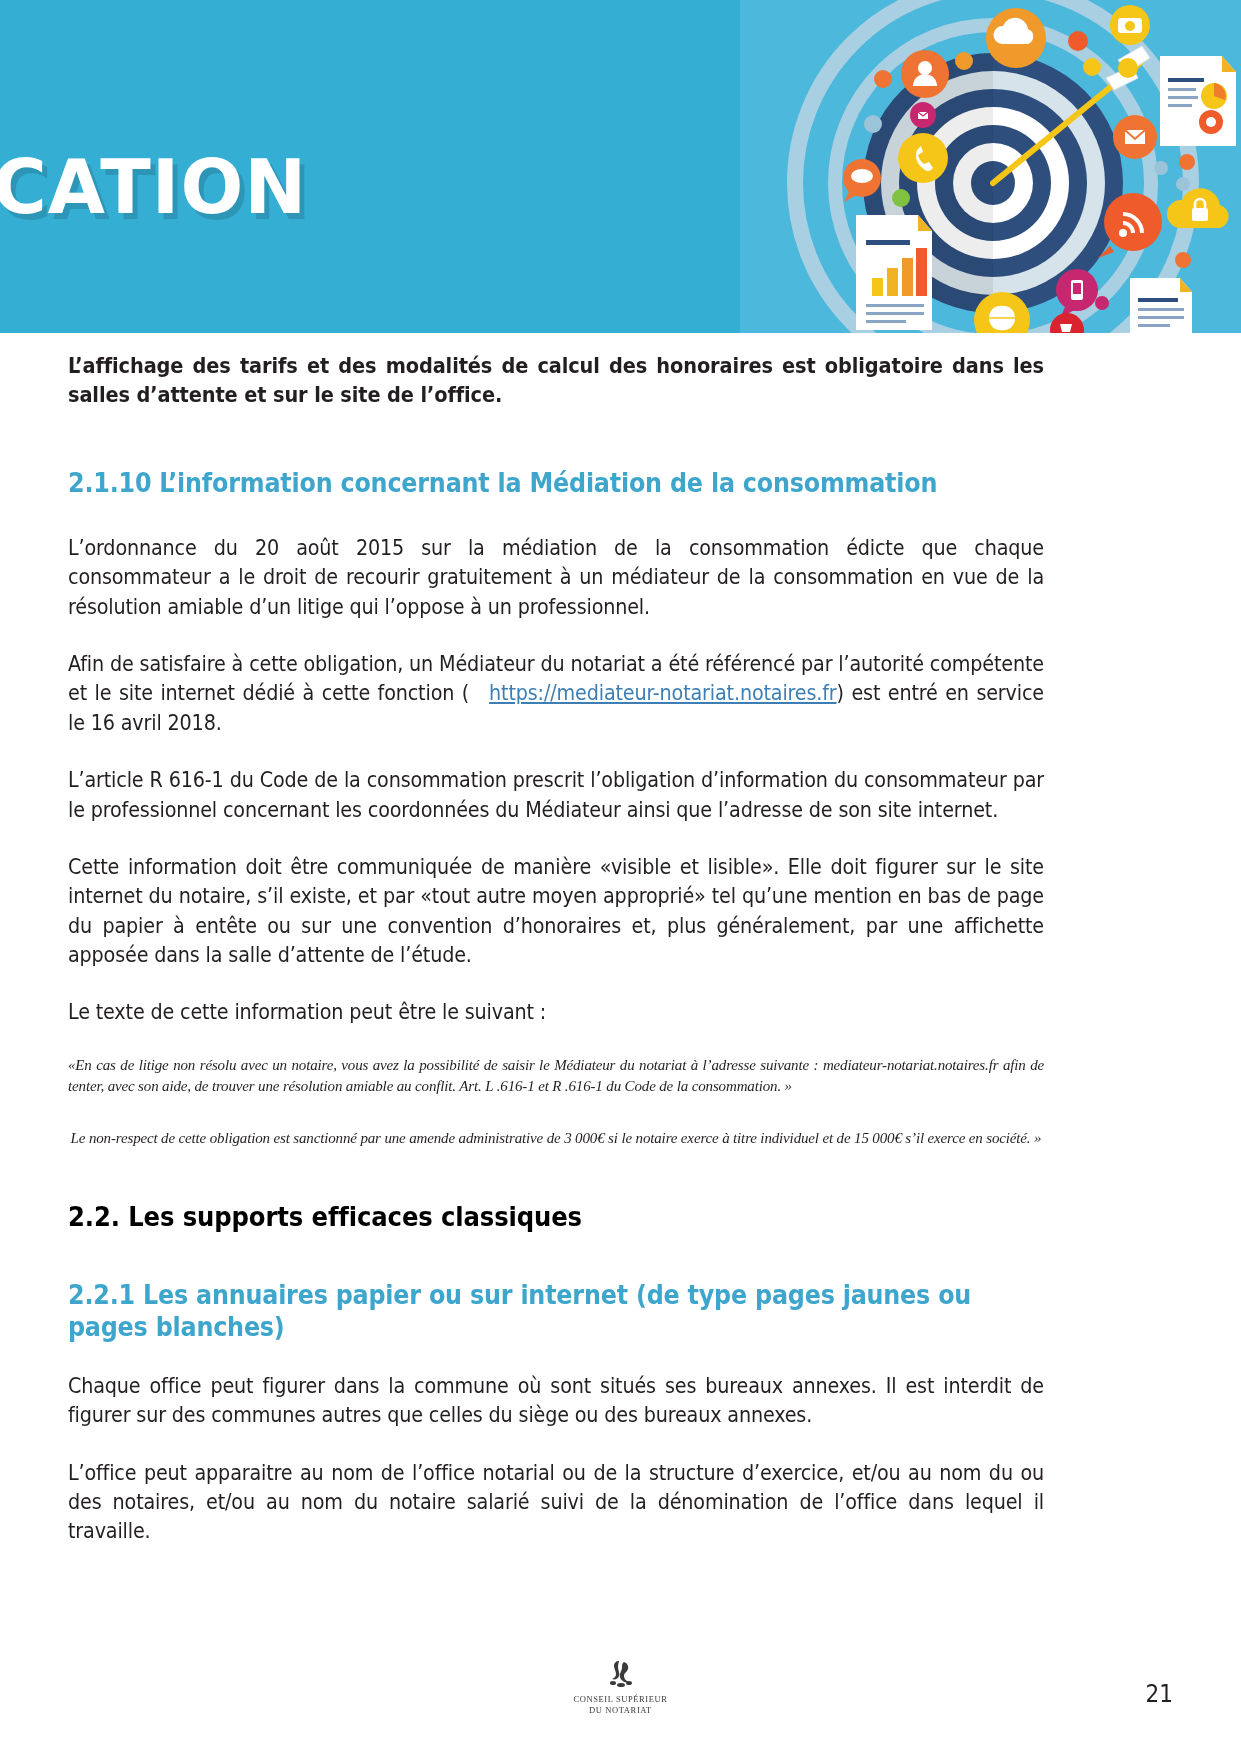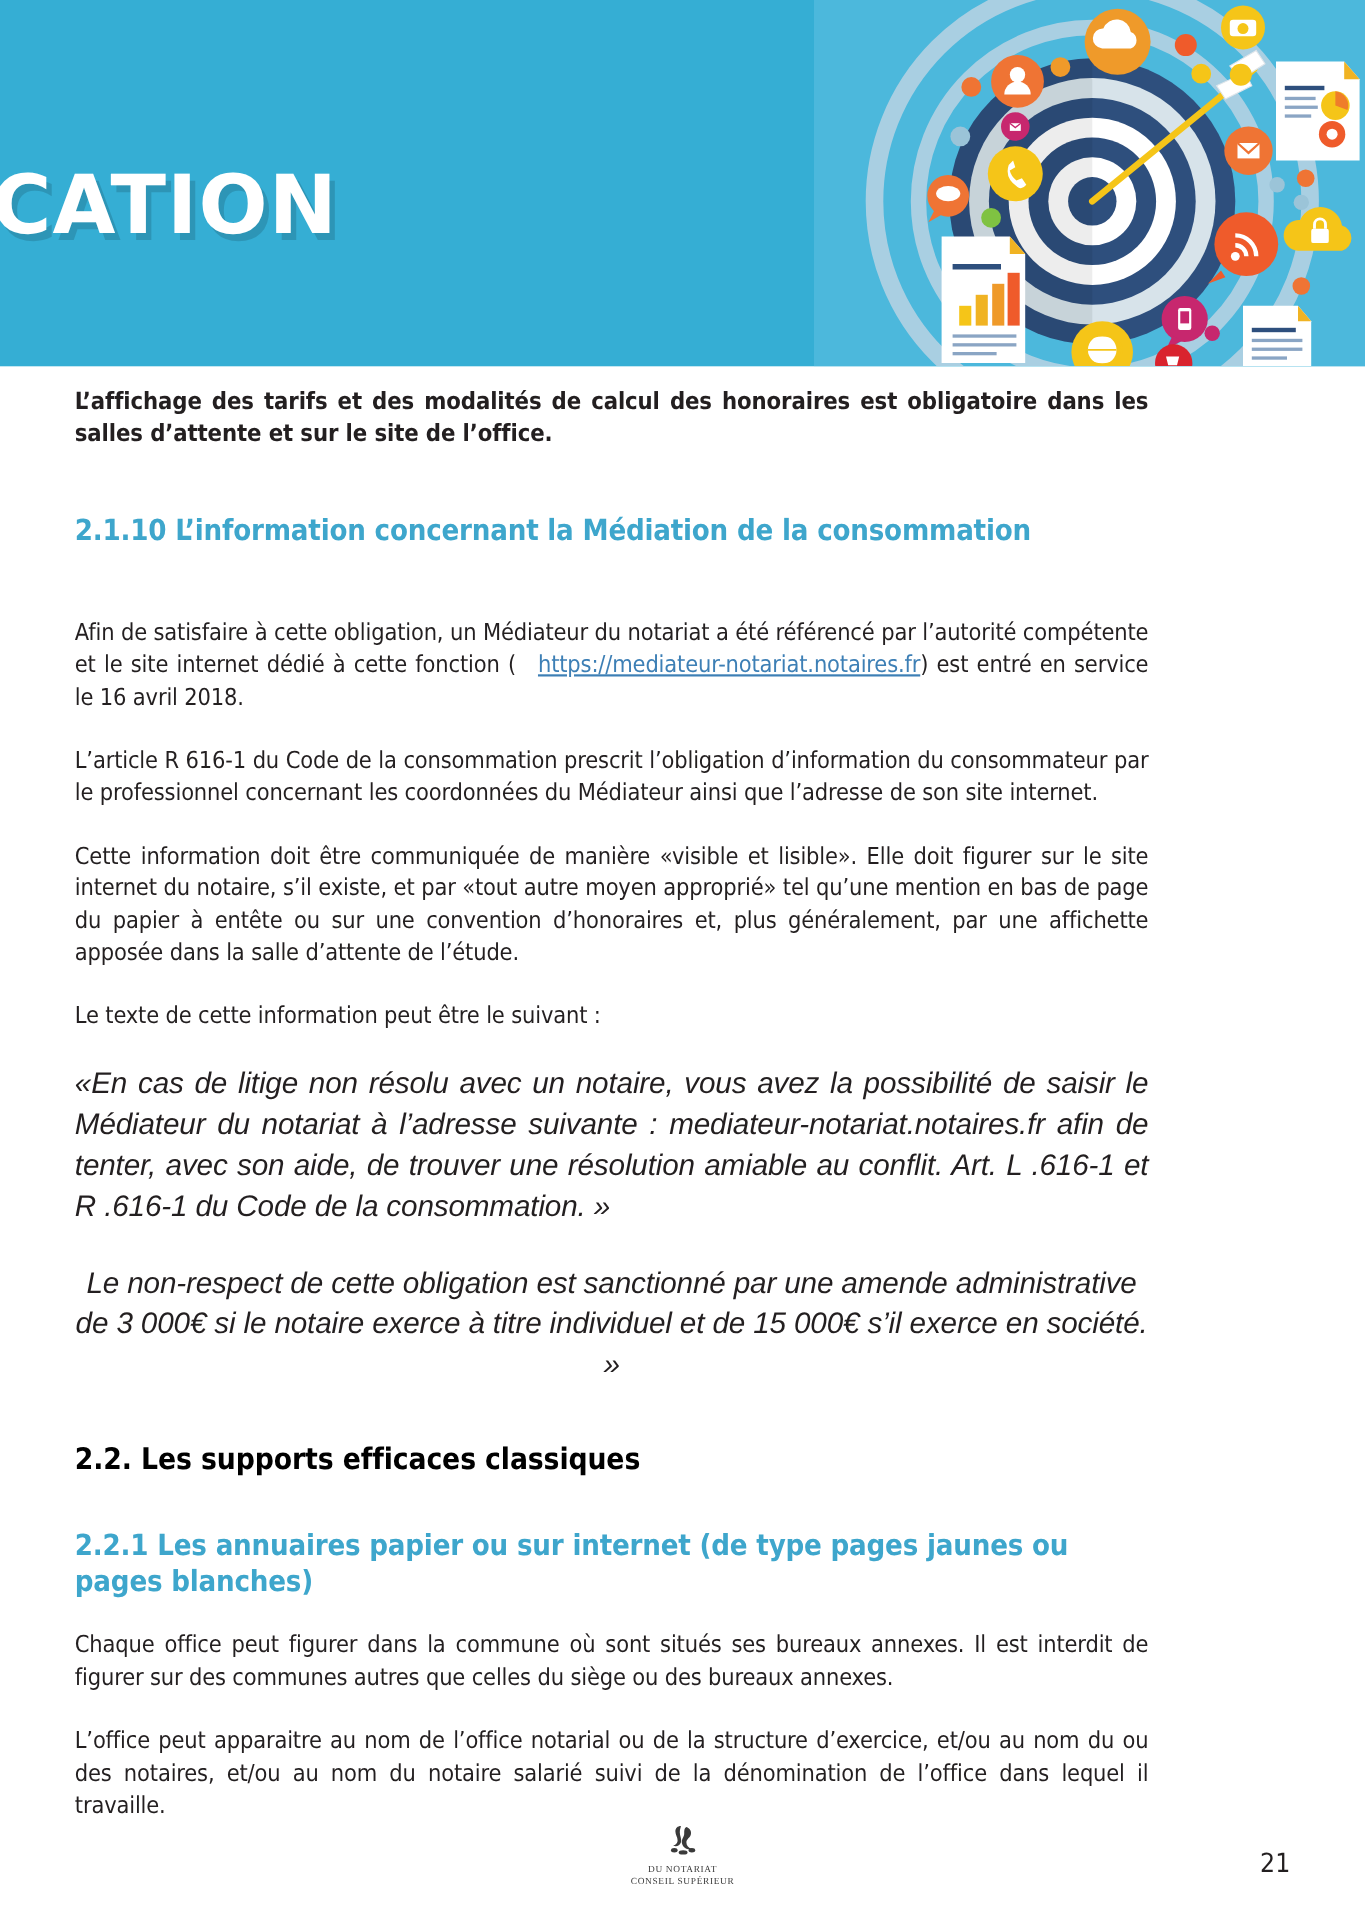--- a/index.html
+++ b/index.html
@@ -90,22 +90,22 @@
 
   .body-p {
     font-family: "DejaVu Sans Condensed", "Liberation Sans Narrow", "Liberation Sans", sans-serif;
     font-size: 21.3px;
     line-height: 1.38;
     text-align: justify;
     letter-spacing: -0.15px;
   }
 
   .quote-block {
-    font-family: Liberation Sans, sans-serif;
-    font-size: 27px;
+    font-family: Liberation Serif, serif;
+    font-size: 15px;
     font-style: italic;
     line-height: 1.38;
     text-align: justify;
     letter-spacing: -0.15px;
   }
   .quote-block .noj { text-align: center; margin-top: 32px; }
 
   a.doclink {
     color: #3d7fb5;
     text-decoration: underline;
@@ -298,20 +298,21 @@
 <div class="content">
 
   <p class="lead">L’affichage des tarifs et des modalités de calcul des honoraires est obligatoire dans les salles d’attente et sur le site de l’office.</p>
 
   <div class="sp-46"></div>
 
   <p class="h3-blue">2.1.10 L’information concernant la Médiation de la consommation</p>
 
   <div class="sp-34"></div>
 
+  <p class="body-p">L’ordonnance du 20 août 2015 sur la médiation de la consommation édicte que chaque consommateur a le droit de recourir gratuitement à un médiateur de la consommation en vue de la résolution amiable d’un litige qui l’oppose à un professionnel.</p>
 
   <div class="sp-28"></div>
 
   <p class="body-p"><span>Afin de satisfaire à cette obligation, un Médiateur du notariat a été référencé par l’autorité compétente et le site internet dédié à cette fonction (</span><a class="doclink" href="#">https://mediateur-notariat.notaires.fr</a><span>) est entré en service le 16 avril 2018.</span></p>
 
   <div class="sp-28"></div>
 
   <p class="body-p">L’article R 616-1 du Code de la consommation prescrit l’obligation d’information du consommateur par le professionnel concernant les coordonnées du Médiateur ainsi que l’adresse de son site internet.</p>
 
   <div class="sp-28"></div>
@@ -350,17 +351,17 @@
 <div class="footer-logo">
   <svg width="44" height="30" viewBox="0 0 44 30" xmlns="http://www.w3.org/2000/svg">
     <g fill="#3a3a3a">
       <path d="M20 2 c-3 0 -5 2 -5 5 c0 3 2 5 2 8 c0 3 -2 4 -4 5 c3 1 6 0 7 -3 c1 -3 -1 -6 -1 -9 c0 -3 1 -5 1 -6 z"></path>
       <path d="M25 3 c3 1 5 4 4 7 c-1 3 -4 4 -4 7 c0 3 2 5 5 6 c-4 1 -8 -1 -9 -5 c-1 -4 2 -6 2 -9 c0 -3 0 -5 2 -6 z"></path>
       <ellipse cx="14" cy="24" rx="3" ry="2"></ellipse>
       <ellipse cx="22" cy="26" rx="4" ry="2"></ellipse>
       <ellipse cx="30" cy="24" rx="3" ry="2"></ellipse>
     </g>
   </svg>
+  <div class="footer-logo-text">Conseil Supérieur</div>
   <div class="footer-logo-text">du Notariat</div>
-  <div class="footer-logo-text">Conseil Supérieur</div>
 </div>
 
 <div class="page-number">21</div>
 
 </body></html>

